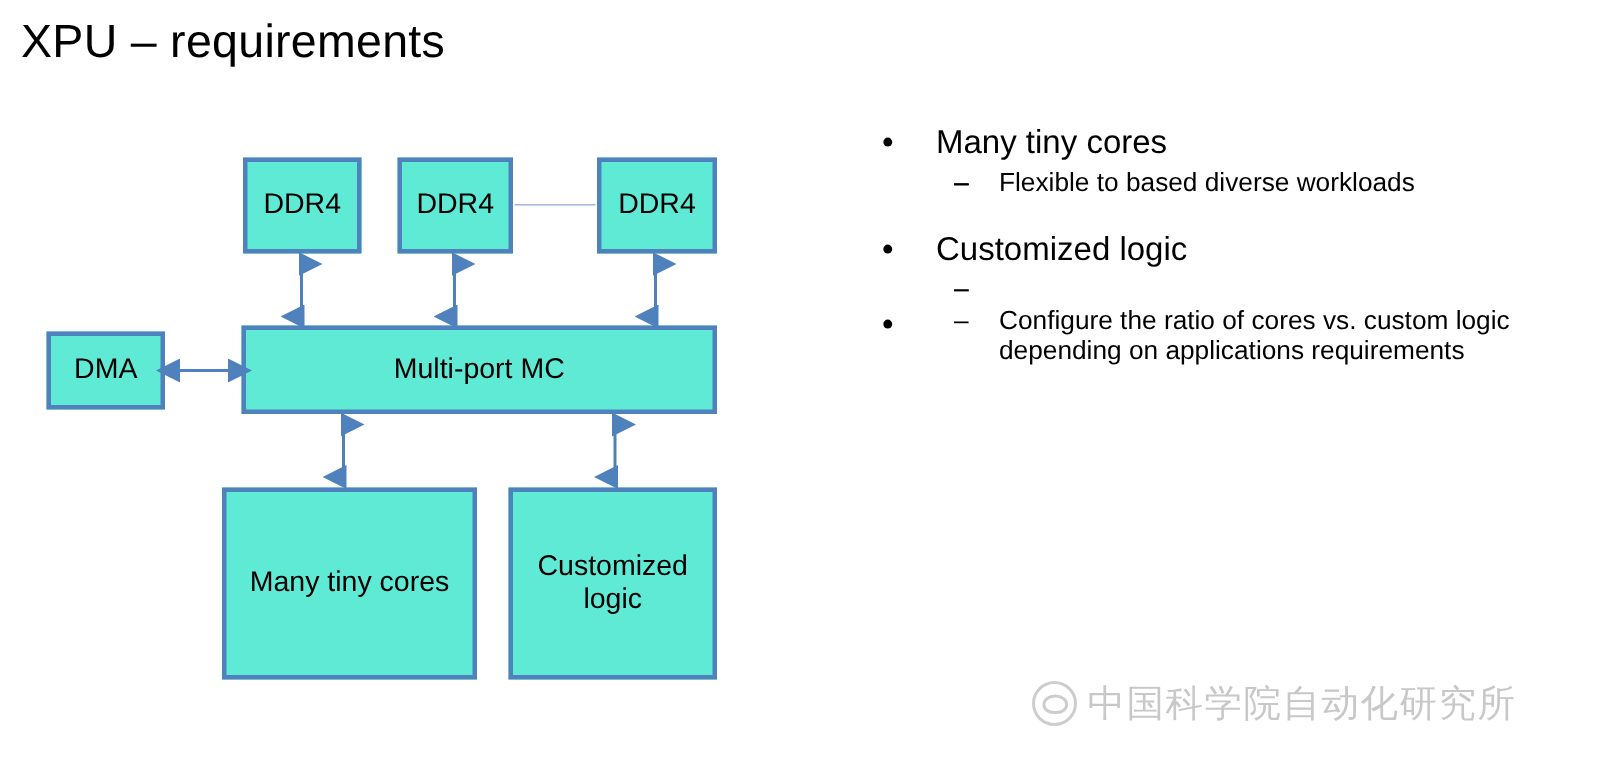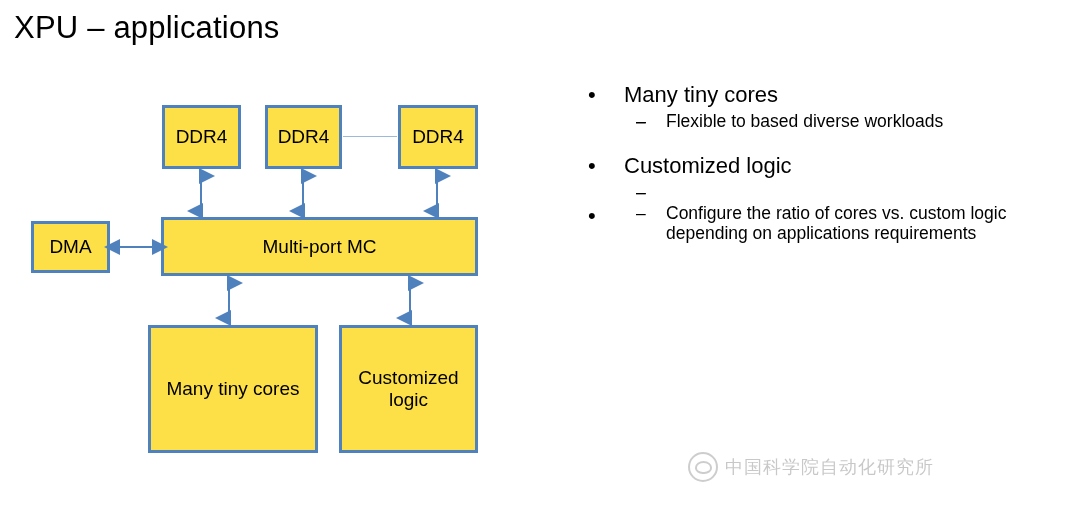--- a/index.html
+++ b/index.html
@@ -33,21 +33,21 @@
     position: absolute;
     left: 0;
     top: 0;
     width: 540px;
     height: 513px;
   }
   .node {
     position: absolute;
     box-sizing: border-box;
     border: 3px solid #4f81bd;
-    background: #fde047;
+    background: #5eead4;
     display: flex;
     align-items: center;
     justify-content: center;
     text-align: center;
     font-size: 19px;
     line-height: 1.15;
     color: #000000;
   }
   .node.small { font-size: 19px; }
 
@@ -143,31 +143,31 @@
     content: "";
     position: absolute;
     left: 5px;
     top: 7px;
     width: 13px;
     height: 9px;
     border: 2px solid #8a8a8a;
     border-radius: 50% 50% 45% 45%;
   }
   #watermark-text {
-    font-size: 18px;
+    font-size: 25px;
     letter-spacing: 1px;
     color: #7d7d7d;
     font-family: "DejaVu Sans", sans-serif;
     white-space: nowrap;
   }
 </style>
 </head>
 <body>
 
-<div id="slide-title">XPU – applications</div>
+<div id="slide-title">XPU – requirements</div>
 
 <div id="diagram">
 
   <div class="node" id="node-ddr4-1">DDR4</div>
 
   <div class="node" id="node-ddr4-2">DDR4</div>
 
   <div class="node" id="node-ddr4-3">DDR4</div>
 
   <div id="link-ddr4-2-3"></div>

